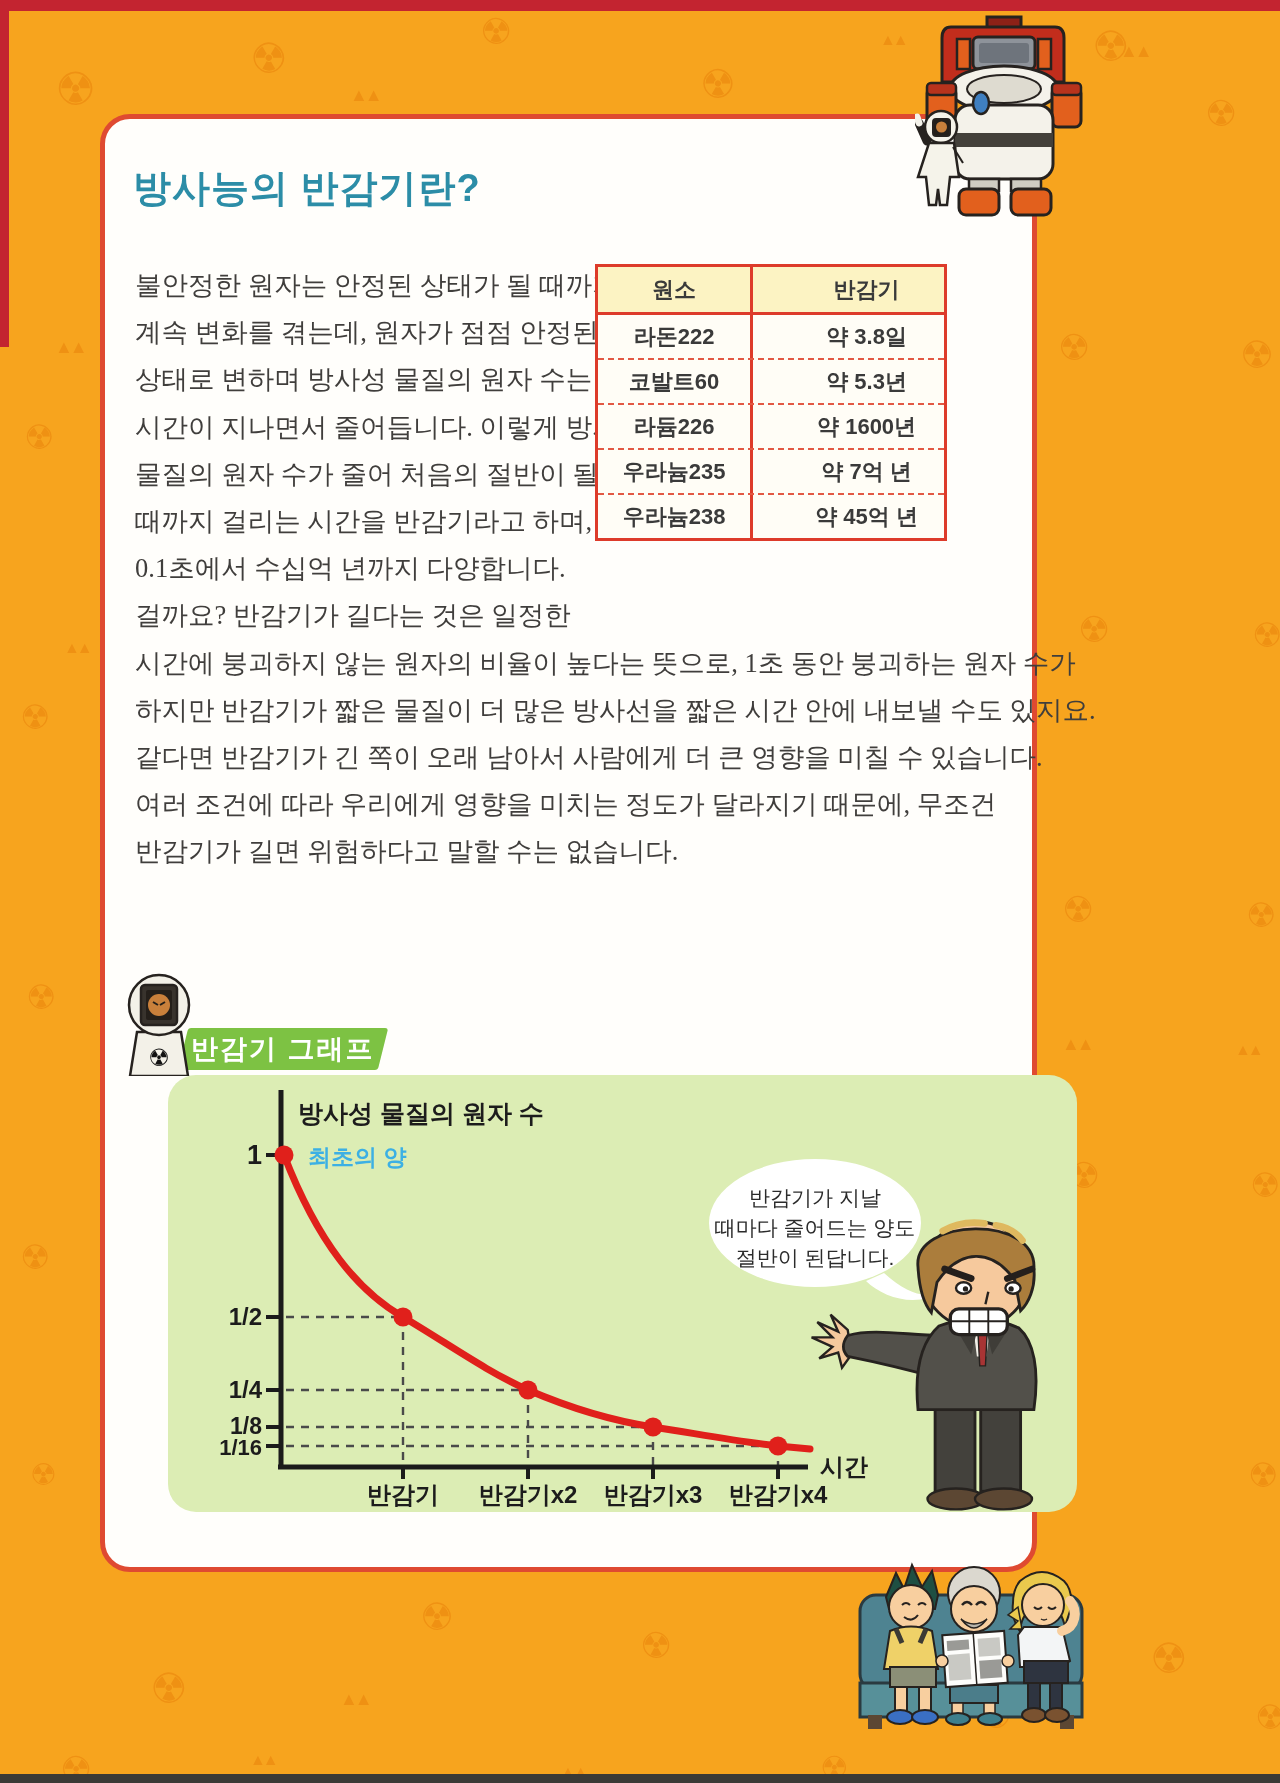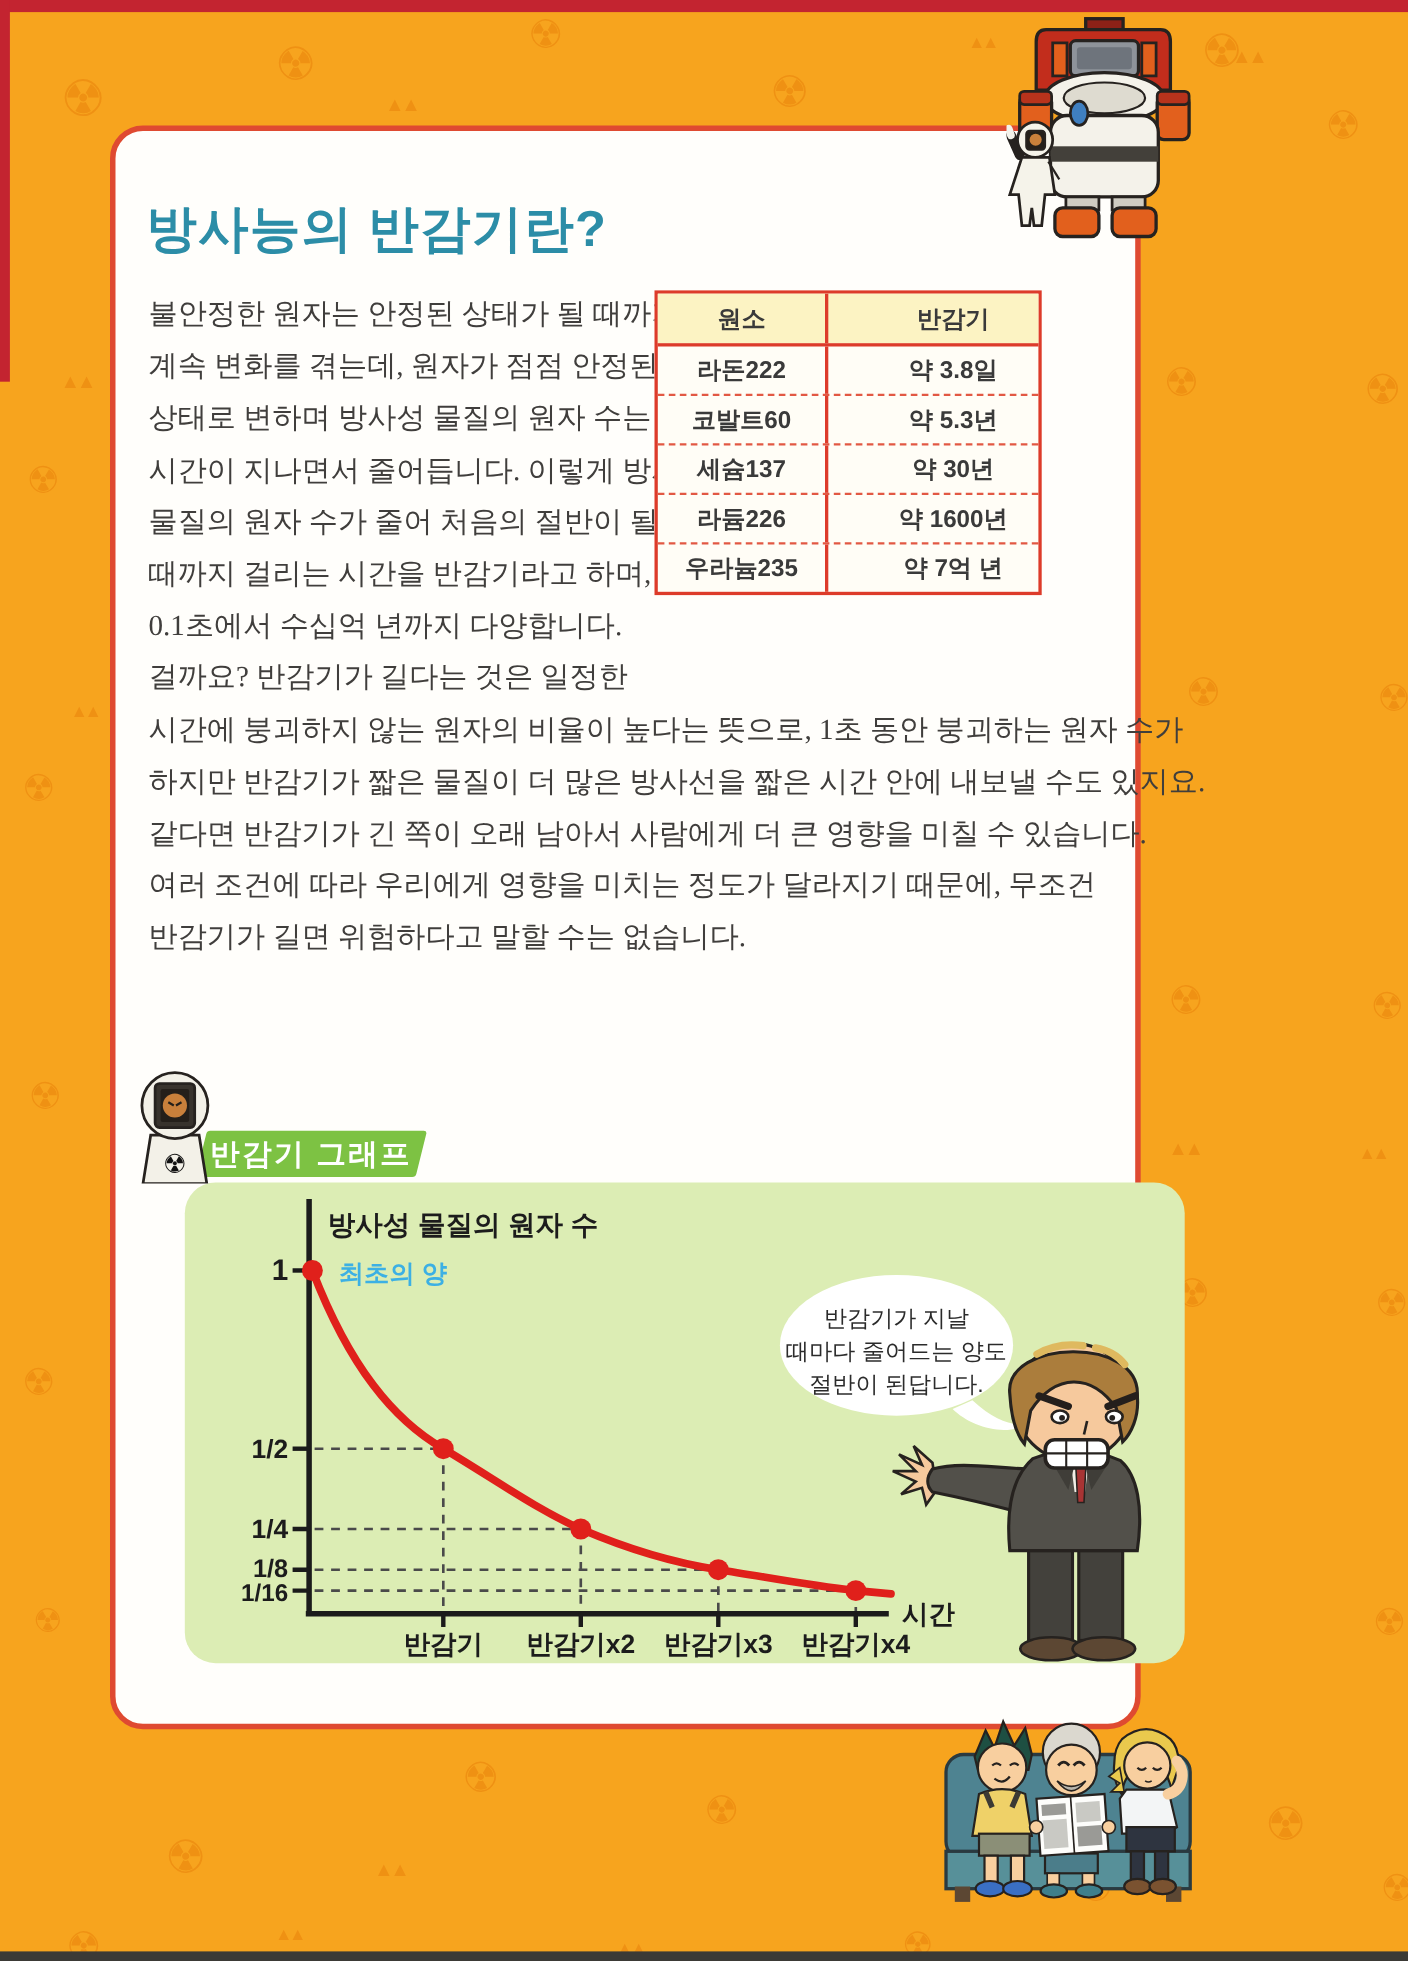--- a/index.html
+++ b/index.html
@@ -4,21 +4,21 @@
 <style>
   html,body{margin:0;padding:0;}
   .page{position:relative;width:1280px;height:1783px;overflow:hidden;
         background:#f7a41e;font-family:"Liberation Sans",sans-serif;}
   .tref{position:absolute;color:#ee8e12;opacity:.85;z-index:1;line-height:1;user-select:none;}
   .strip-top{position:absolute;left:0;top:0;width:1280px;height:11px;background:#c32430;z-index:2;}
   .strip-left{position:absolute;left:0;top:0;width:9px;height:347px;background:#c32430;z-index:2;}
   .strip-bottom{position:absolute;left:0;top:1774px;width:1280px;height:9px;background:#3b3a36;z-index:2;}
   .panel{position:absolute;left:100px;top:114px;width:937px;height:1458px;box-sizing:border-box;
          background:#fffefb;border:5px solid #df4a31;border-radius:30px;z-index:3;}
-  .title{position:absolute;left:133px;top:178px;font-size:46px;font-weight:bold;color:#2c8da7;
+  .title{position:absolute;left:133px;top:163px;font-size:38px;font-weight:bold;color:#2c8da7;
          letter-spacing:1px;white-space:nowrap;z-index:4;}
   .body-text{position:absolute;left:135px;top:262px;width:900px;z-index:4;
              font-family:"Liberation Serif",serif;font-size:26.5px;line-height:47.2px;
              color:#403e3c;}
   .body-text div{white-space:nowrap;}
   
   .hl-table{position:absolute;left:595px;top:264px;width:352px;box-sizing:border-box;
             border:3px solid #dd3b2a;background:#fffdf6;z-index:5;}
   .hl-row{display:flex;height:43px;gap:36px;}
   .hl-row.hl-header{height:45px;background:#fcf3c3;}
@@ -149,30 +149,30 @@
       </div>
       <div class="hl-row first">
         <div class="hl-cell left">라돈222</div>
         <div class="hl-cell">약 3.8일</div>
       </div>
       <div class="hl-row dashed">
         <div class="hl-cell left">코발트60</div>
         <div class="hl-cell">약 5.3년</div>
       </div>
       <div class="hl-row dashed">
-        <div class="hl-cell left">세슘137</div>
-        <div class="hl-cell">약 30년</div>
-      </div>
-      <div class="hl-row dashed">
         <div class="hl-cell left">라듐226</div>
         <div class="hl-cell">약 1600년</div>
       </div>
       <div class="hl-row dashed">
         <div class="hl-cell left">우라늄235</div>
         <div class="hl-cell">약 7억 년</div>
+      </div>
+      <div class="hl-row dashed">
+        <div class="hl-cell left">우라늄238</div>
+        <div class="hl-cell">약 45억 년</div>
       </div>
     </div>
 
   <svg class="helmet" width="86" height="106" viewBox="0 0 86 106">
     <path d="M21,62 h44 l7,44 h-58 z" fill="#f3f1e8" stroke="#26221f" stroke-width="2.5"></path>
     <circle cx="43" cy="35" r="30" fill="#f3f1e8" stroke="#26221f" stroke-width="2.5"></circle>
     <rect x="25" y="15" width="36" height="40" rx="4" fill="#38332d" stroke="#26221f" stroke-width="2.5"></rect>
     <rect x="30" y="20" width="26" height="30" rx="2" fill="#241f1a"></rect>
     <circle cx="43" cy="35" r="11" fill="#c9803b"></circle>
     <path d="M37,32 l5,3 M49,32 l-5,3" stroke="#241f1a" stroke-width="2"></path>

